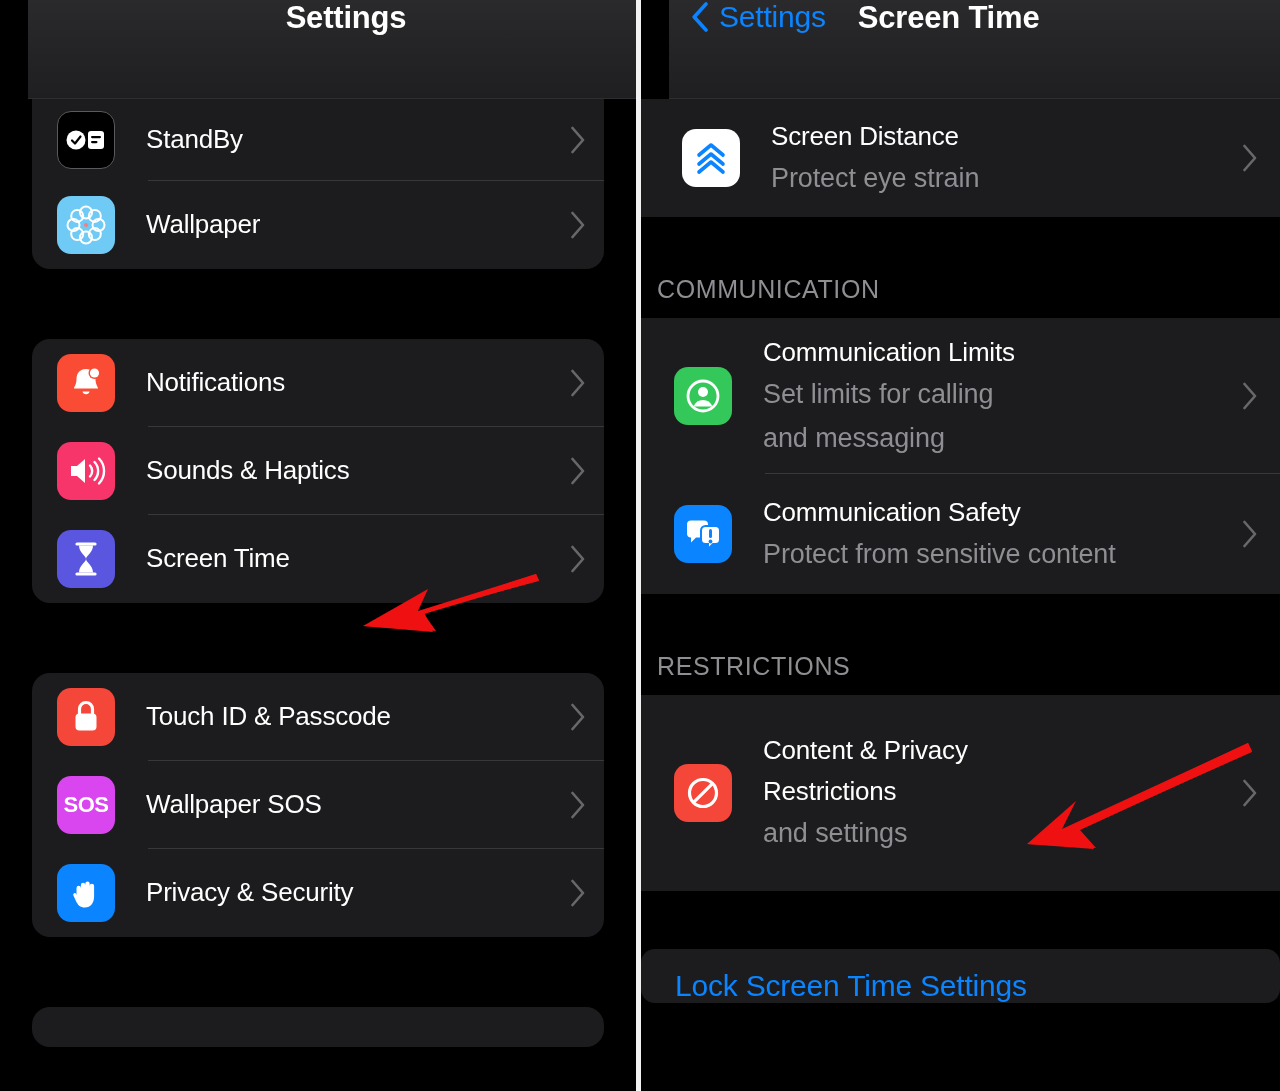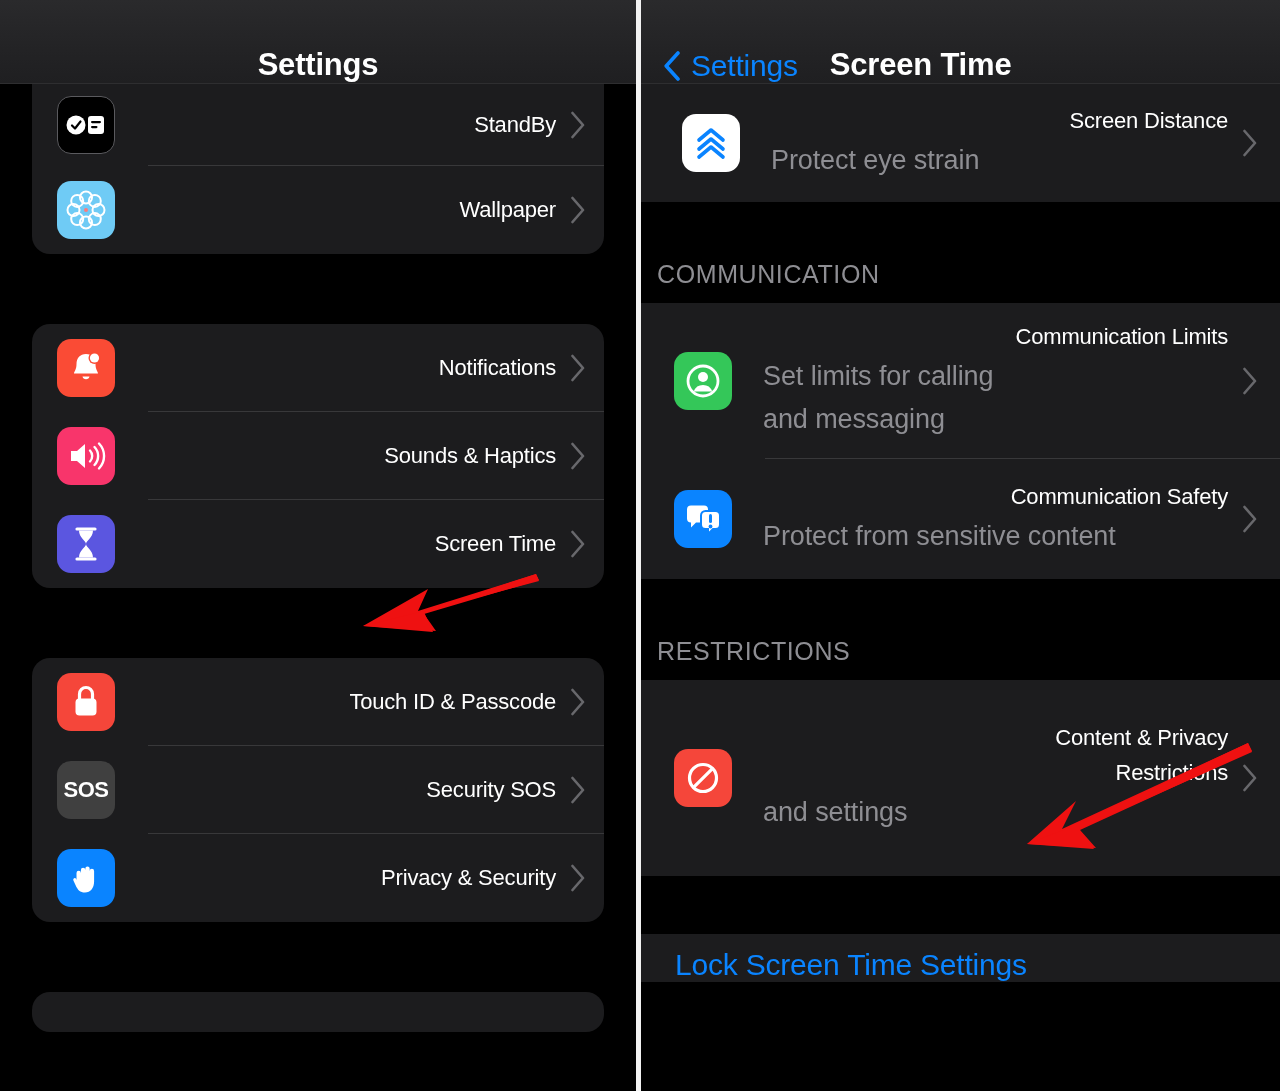--- a/index.html
+++ b/index.html
@@ -12,25 +12,26 @@
   .screen { position: relative; width: 1280px; height: 1091px; display: flex; }
 
   
   .panel { position: relative; height: 1091px; overflow: hidden; background: #000; }
   .panel-left  { width: 636px; }
   .panel-divider { width: 5px; height: 1091px; background: #f2f2f2; flex: 0 0 5px; }
   .panel-right { width: 639px; }
 
   
   .navbar {
-    height: 84px; width: 100%;
+    height: 99px; width: 100%;
     background: linear-gradient(180deg,#2a2a2c 0%, #232325 60%, #1f1f21 100%);
-    display: flex; align-items: flex-end;
+    display: flex; align-items: flex-start;
     position: relative; z-index: 5;
     border-bottom: 1px solid #2e2e30;
+    margin-left: 28px;
   }
   .navbar.left-nav { justify-content: center; }
   .nav-title {
     color: #ffffff; font-size: 31px; font-weight: bold;
     letter-spacing: -0.2px;
   }
   .navbar.right-nav { padding-left: 22px; gap: 0; }
   .back-btn {
     display: flex; align-items: center; gap: 10px;
     color: #0a84ff; cursor: pointer;
@@ -67,21 +68,21 @@
     flex: 1 1 auto;
     margin-left: 30px;
     padding: 12px 0;
     min-width: 0;
   }
   .row-sep {
     position: absolute; left: 116px; right: 0; bottom: 0;
     height: 1px; background: #38383a;
   }
   .row-title {
-    color: #fff; font-size: 22px; letter-spacing: -0.2px; line-height: 1.58; text-align: right;
+    color: #fff; font-size: 26px; letter-spacing: -0.2px; line-height: 1.58;
   }
   .row-sub {
     color: #8e8e93; font-size: 27px; letter-spacing: -0.1px; line-height: 1.62;
   }
   .chev {
     width: 16px; height: 28px; flex: 0 0 16px;
     margin-left: 14px; opacity: .85;
   }
 
   
@@ -106,21 +107,21 @@
     position: relative; flex: 0 0 58px;
   }
   .appicon svg { display: block; }
   .ic-standby  { background:#000; border:1.5px solid #5a5a5e; }
   .ic-wallpaper{ background:#6fcbf5; }
   .ic-notif    { background:#fa4b35; }
   .ic-sounds   { background:#f8356b; }
   .ic-focus    { background:#5e5ce6; }
   .ic-screentime{ background:#5b56e0; }
   .ic-touchid  { background:#f5463a; }
-  .ic-sos      { background:#404040; }
+  .ic-sos      { background:#d946ef; }
   .ic-privacy  { background:#0a84ff; }
   .ic-distance { background:#ffffff; }
   .ic-comlimit { background:#34c759; }
   .ic-comsafe  { background:#0a84ff; }
   .ic-restrict { background:#f5463a; }
 
   .sos-text {
     color:#fff; font-weight:bold; font-size:22px; letter-spacing:-0.5px;
   }
 
@@ -282,21 +283,21 @@
           <div class="row-sep"></div>
         </div>
 
         <div class="row">
           <div class="icon-wrap">
             <div class="appicon ic-sos">
               <span class="sos-text">SOS</span>
             </div>
           </div>
           <div class="row-body">
-            <div class="row-title">Security SOS</div>
+            <div class="row-title">Wallpaper SOS</div>
           </div>
           <svg class="chev" viewBox="0 0 16 28">
               <path d="M2.5 2 L13 14 L2.5 26" stroke="#76767a" stroke-width="2.6" fill="none" stroke-linecap="round" stroke-linejoin="round"></path>
             </svg>
           <div class="row-sep"></div>
         </div>
 
         <div class="row">
           <div class="icon-wrap">
             <div class="appicon ic-privacy">
@@ -426,21 +427,21 @@
             <div class="row-sub">and settings</div>
           </div>
           <svg class="chev" viewBox="0 0 16 28">
               <path d="M2.5 2 L13 14 L2.5 26" stroke="#76767a" stroke-width="2.6" fill="none" stroke-linecap="round" stroke-linejoin="round"></path>
             </svg>
         </div>
       </div>
 
       <div class="gap-58"></div>
 
-      <div class="card fullbleed" style="padding-top:14px;">
+      <div class="card fullbleed" style="padding-top:20px;border-radius:14px;">
         <div class="link-row">Lock Screen Time Settings</div>
       </div>
     </div>
   </div>
 
   <svg class="anno" viewBox="0 0 1280 1091">
 
     <g>
       <path d="M536 574 L418 611 L428 589 L363 626 L436 631 L424 614 L539 580 Z" fill="#ef1111"></path>
       <path d="M536 574 L420 612 L363 626 L433 632 L424 612 L539 581 Z" fill="#ef1111"></path>

